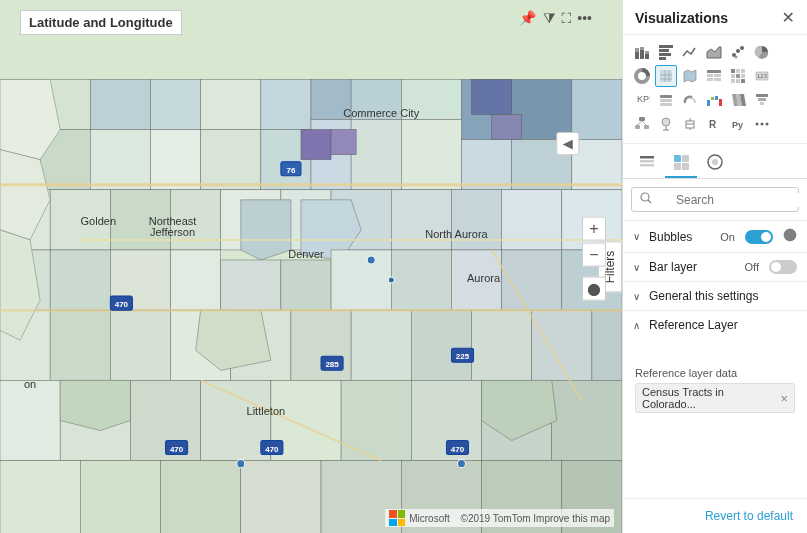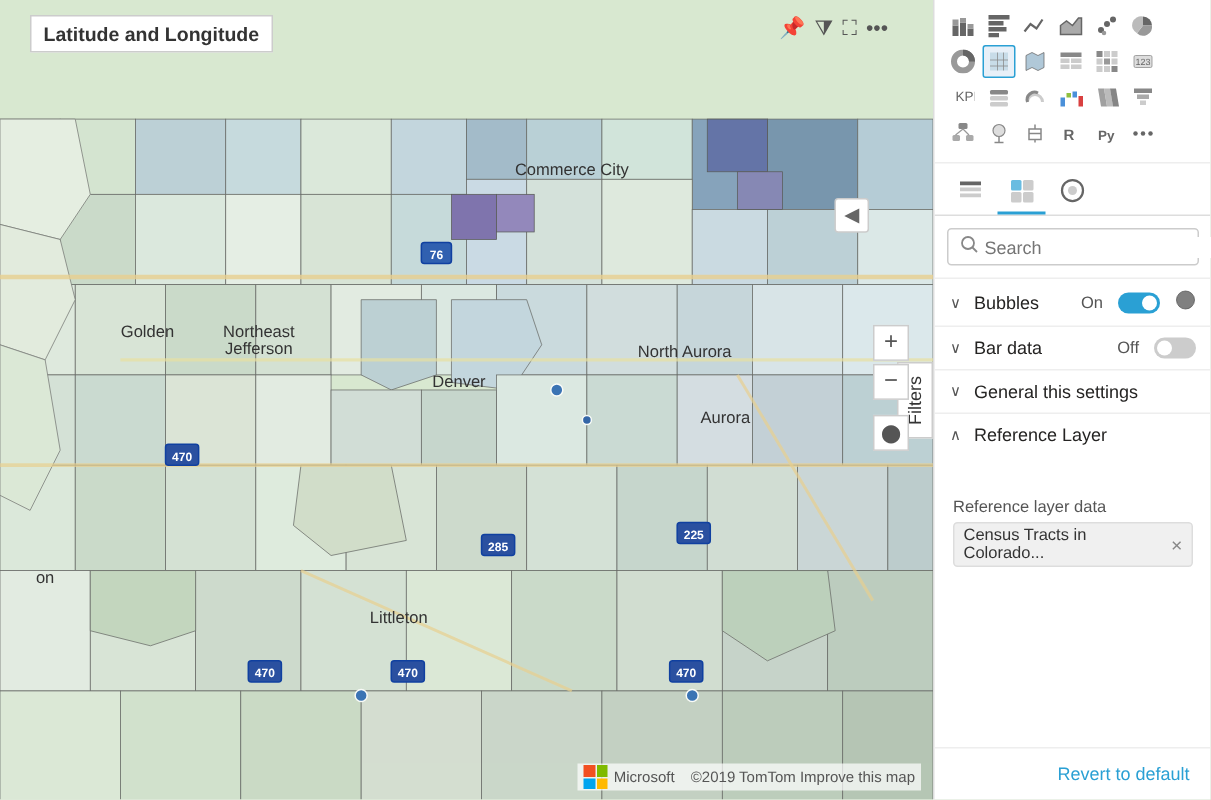--- a/index.html
+++ b/index.html
@@ -224,20 +224,21 @@
 
     
     #search-box {
       margin: 8px;
       display: flex;
       align-items: center;
       border: 1px solid #ccc;
       border-radius: 3px;
       padding: 4px 8px;
       background: white;
+      gap: 20px;
     }
     #search-box input {
       border: none;
       outline: none;
       font-size: 12px;
       flex: 1;
       color: #333;
     }
     .search-icon-svg {
       color: #888;
@@ -535,20 +536,24 @@
       <span>Microsoft</span>
       &nbsp;
       <span>©2019 TomTom  Improve this map</span>
     </div>
   </div>
 
 </div>
 
 <div id="right-panel">
 
+  <div id="panel-header">
+    <span id="panel-title">Visualizations</span>
+    <span id="panel-close">✕</span>
+  </div>
 
   <div id="viz-icons">
 
     <div class="viz-row">
       <div class="viz-icon">
         <svg viewBox="0 0 16 16">
             <rect x="1" y="8" width="4" height="7" fill="#666"></rect>
             <rect x="1" y="4" width="4" height="4" fill="#999"></rect>
             <rect x="6" y="6" width="4" height="9" fill="#666"></rect>
             <rect x="6" y="3" width="4" height="3" fill="#999"></rect>
@@ -779,21 +784,21 @@
           <svg width="14" height="14" viewBox="0 0 14 14">
               <circle cx="7" cy="7" r="6" fill="#808080" stroke="#555" stroke-width="0.5"></circle>
             </svg>
         </span>
       </div>
     </div>
 
     <div class="section">
       <div class="section-header">
         <span class="chevron">∨</span>
-        <span class="section-label">Bar data</span>
+        <span class="section-label">Bar layer</span>
         <div style="flex:1"></div>
         <span style="font-size:11px;color:#555;margin-right:4px;">Off</span>
         <div class="toggle-track">
           <div class="toggle-knob"></div>
         </div>
       </div>
     </div>
 
     <div class="section">
       <div class="section-header">

